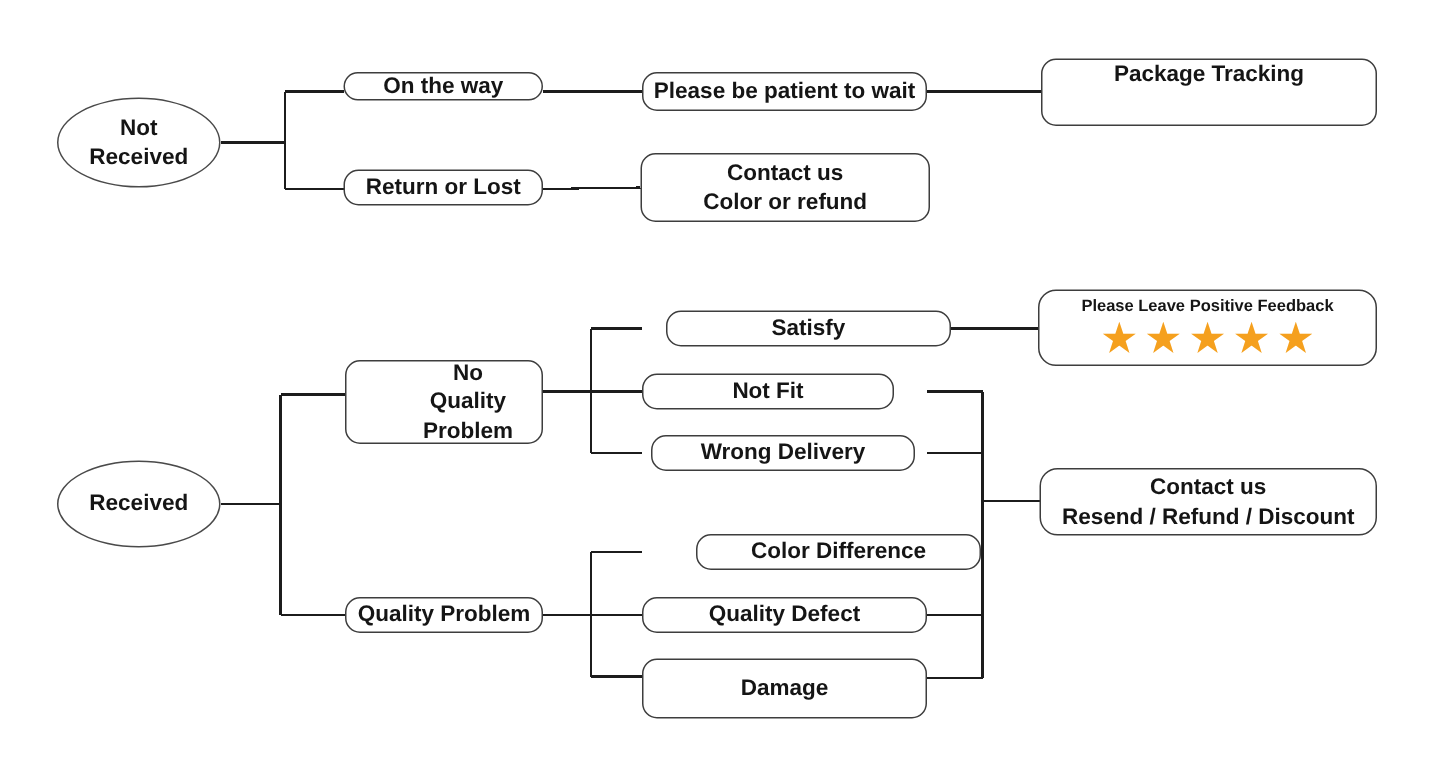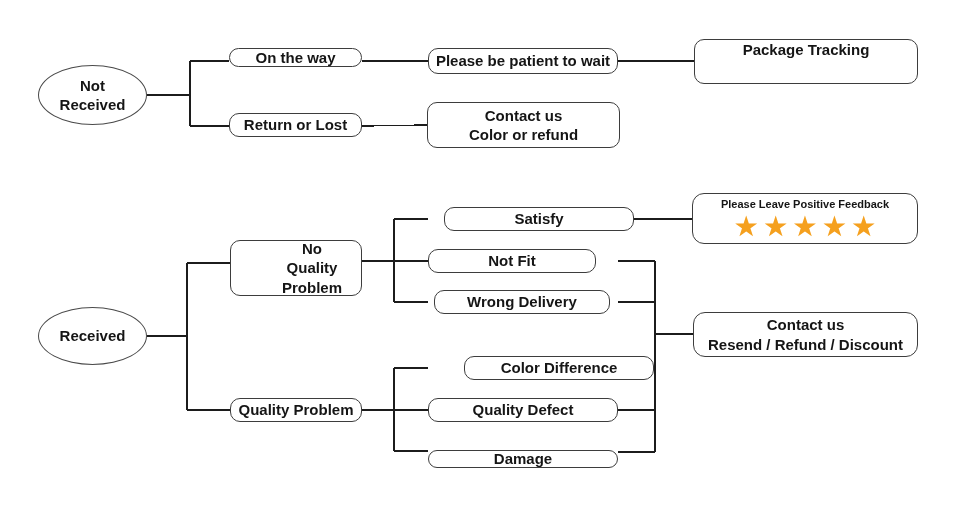--- a/index.html
+++ b/index.html
@@ -149,21 +149,21 @@
   </div>
 
   <div class="node" style="left:448px; top:356px; width:190px; height:24px;margin-left:16px;">
     <span>Color Difference</span>
   </div>
 
   <div class="node" style="left:428px; top:398px; width:190px; height:24px;justify-content:center;">
     <span>Quality Defect</span>
   </div>
 
-  <div class="node" style="left:428px; top:450px; width:190px; height:18px;">
+  <div class="node" style="left:428px; top:439px; width:190px; height:40px;">
     <span>Damage</span>
   </div>
 
   <div class="node" style="left:692px; top:193px; width:226px; height:51px; border-radius:12px;">
     <span class="feedback-title">Please Leave Positive Feedback</span>
     <span class="stars">★★★★★</span>
   </div>
 
   <div class="node" style="left:693px; top:312px; width:225px; height:45px; border-radius:12px;">
     <span class="line">Contact us</span>

